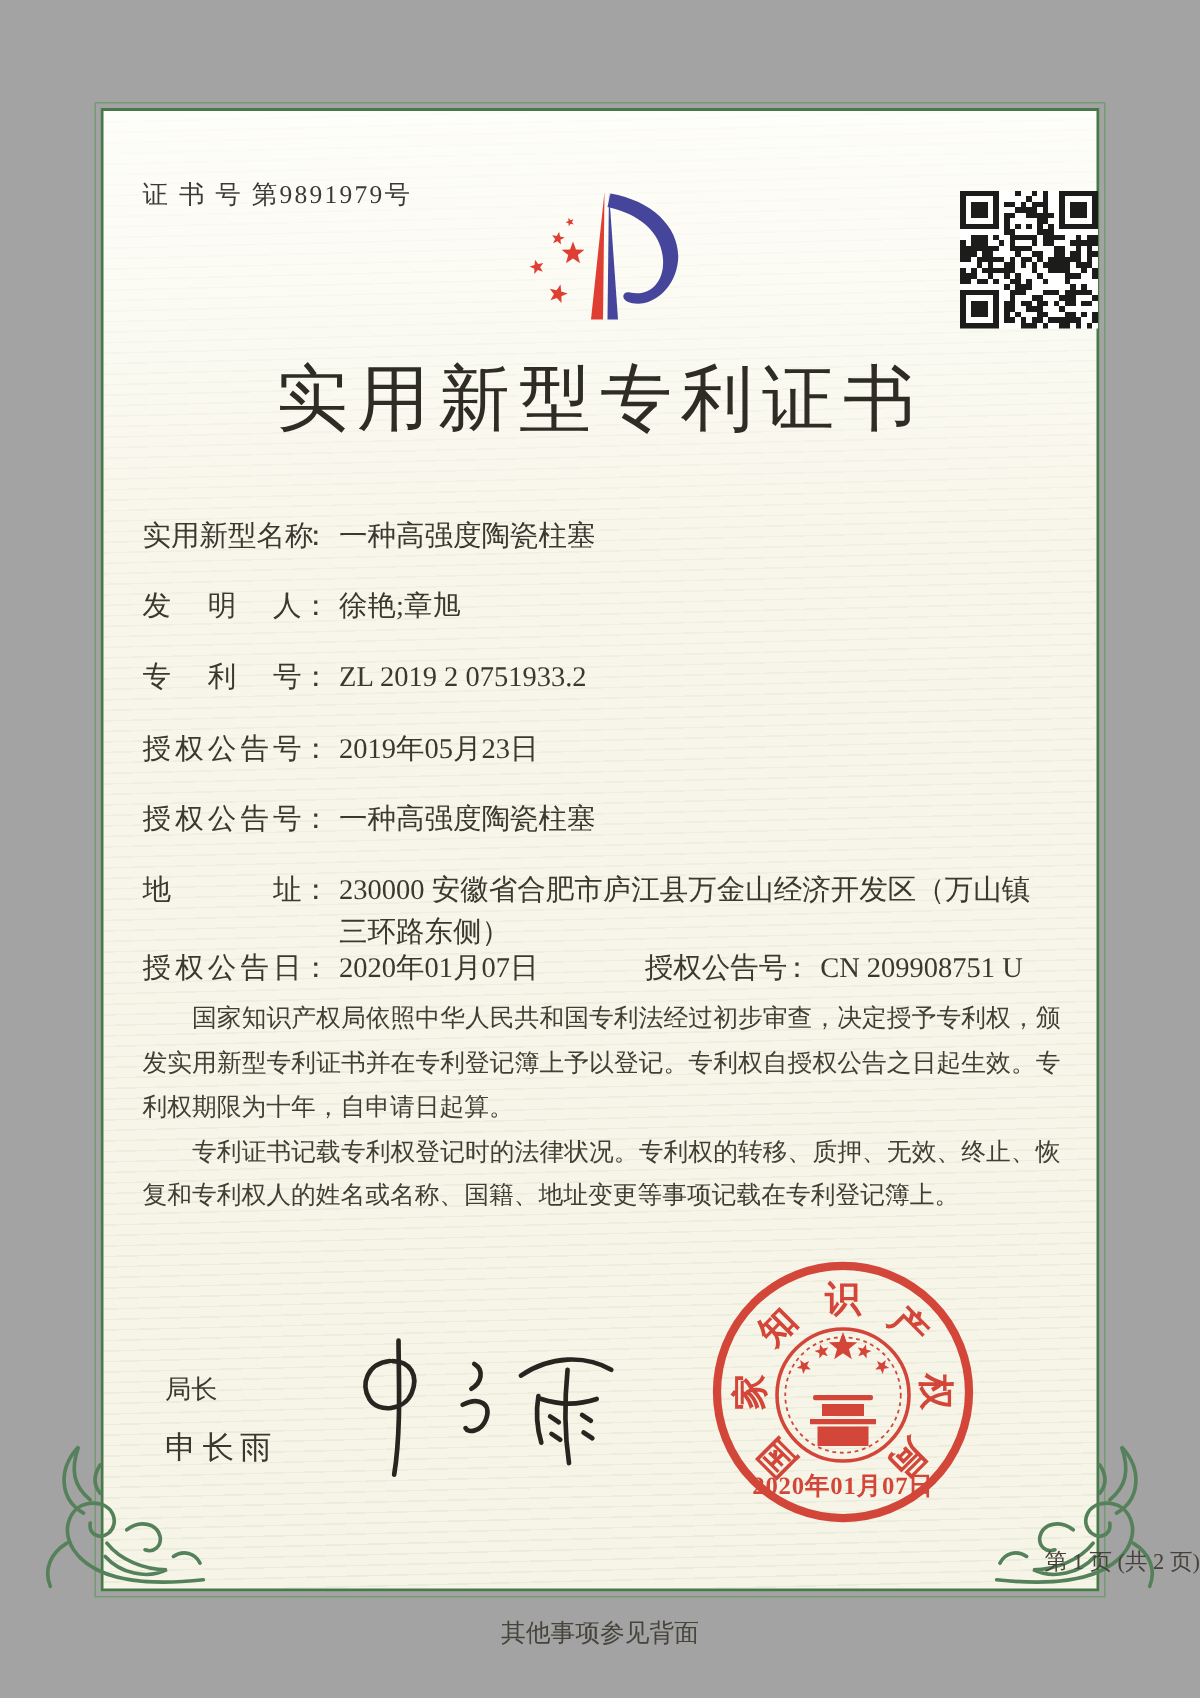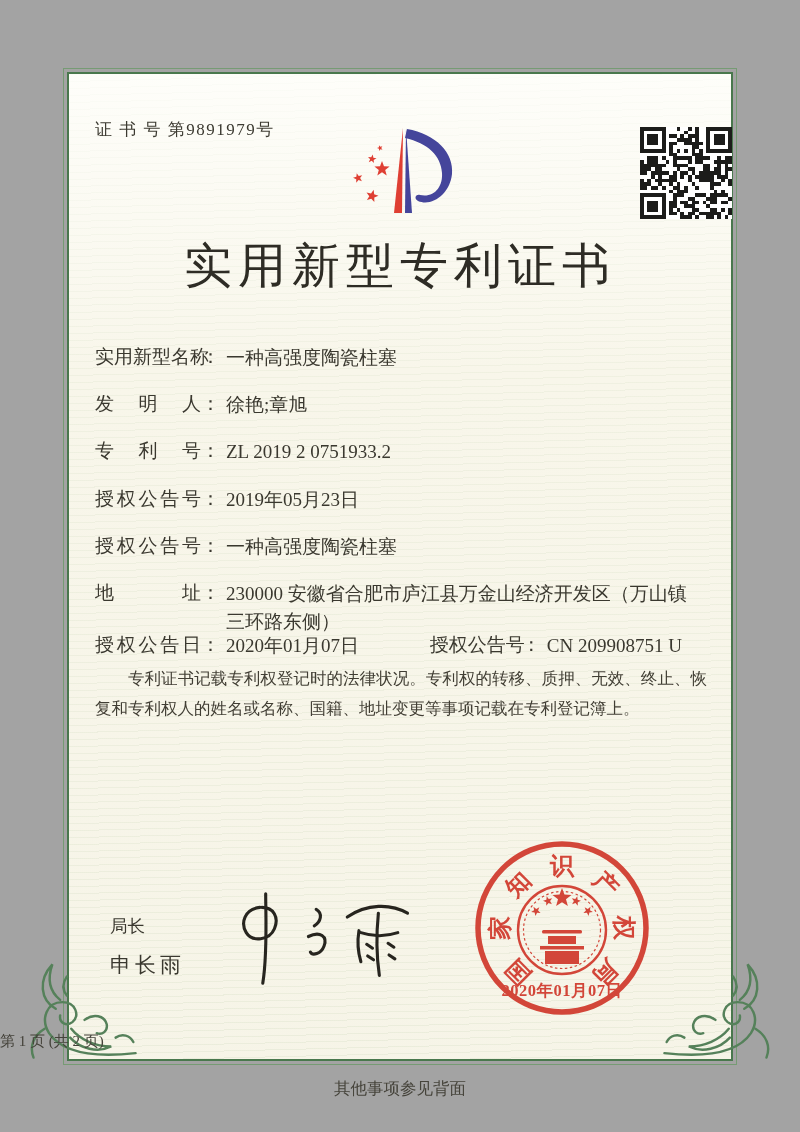--- a/index.html
+++ b/index.html
@@ -25,21 +25,21 @@
   .row{position:absolute;left:0;font-size:19px;white-space:nowrap;color:#3a382f;}
   .row .lbl{display:inline-block;width:106px;text-align:justify;text-align-last:justify;
     vertical-align:top;}
   .row .colon{display:inline-block;vertical-align:top;margin-right:6px;}
   .row .val{display:inline-block;vertical-align:top;white-space:pre-line;line-height:28px;}
   .paras{left:95px;top:664px;width:612px;font-size:16.5px;line-height:29.5px;
     color:#413e34;text-align:justify;}
   .paras p{margin:0;text-indent:2em;}
   .signer-title{left:110px;top:914px;font-size:17.5px;color:#3a382f;font-family:Liberation Mono, monospace;}
   .signer-name{left:110px;top:951px;font-size:21px;letter-spacing:4px;color:#3a382f;}
-  .page-info{left:0;top:1032px;width:100%;text-align:left;font-size:15px;color:#44423a;}
+  .page-info{left:0;top:1032px;width:100%;text-align:right;font-size:15px;color:#44423a;}
   .back-note{left:0;top:1078px;width:100%;text-align:center;font-size:16.5px;color:#45433a;}
   svg{display:block;}
   .seal-date{font-weight:bold;}
 </style>
 </head>
 <body>
 
 <div class="paper">
 
   <div class="frame">
@@ -446,20 +446,21 @@
     </div>
     <div class="row" style="top:288px;">
       <span class="lbl">授权公告日</span><span class="colon">：</span><span class="val">2020年01月07日</span>
       <span style="display:inline-block;margin-left:66px;">
         <span class="lbl" style="width:92px;">授权公告号</span><span class="colon">：</span><span class="val">CN 209908751 U</span>
       </span>
     </div>
   </div>
 
   <div class="abs paras">
+    <p>国家知识产权局依照中华人民共和国专利法经过初步审查，决定授予专利权，颁发实用新型专利证书并在专利登记簿上予以登记。专利权自授权公告之日起生效。专利权期限为十年，自申请日起算。</p>
     <p>专利证书记载专利权登记时的法律状况。专利权的转移、质押、无效、终止、恢复和专利权人的姓名或名称、国籍、地址变更等事项记载在专利登记簿上。</p>
   </div>
 
   <div class="abs signer-title">局长</div>
   <div class="abs signer-name">申长雨</div>
 
   <svg class="abs" style="left:228px;top:886px;" width="190" height="102" viewBox="0 0 190 105">
     <g fill="none" stroke="#27251f" stroke-width="3.2" stroke-linecap="round">
       <path d="M30 22 C14 24 10 38 16 48 C22 58 40 56 45 44 C50 32 44 22 32 22"></path>
       <path d="M36 8 C36 30 38 70 33 100"></path>

